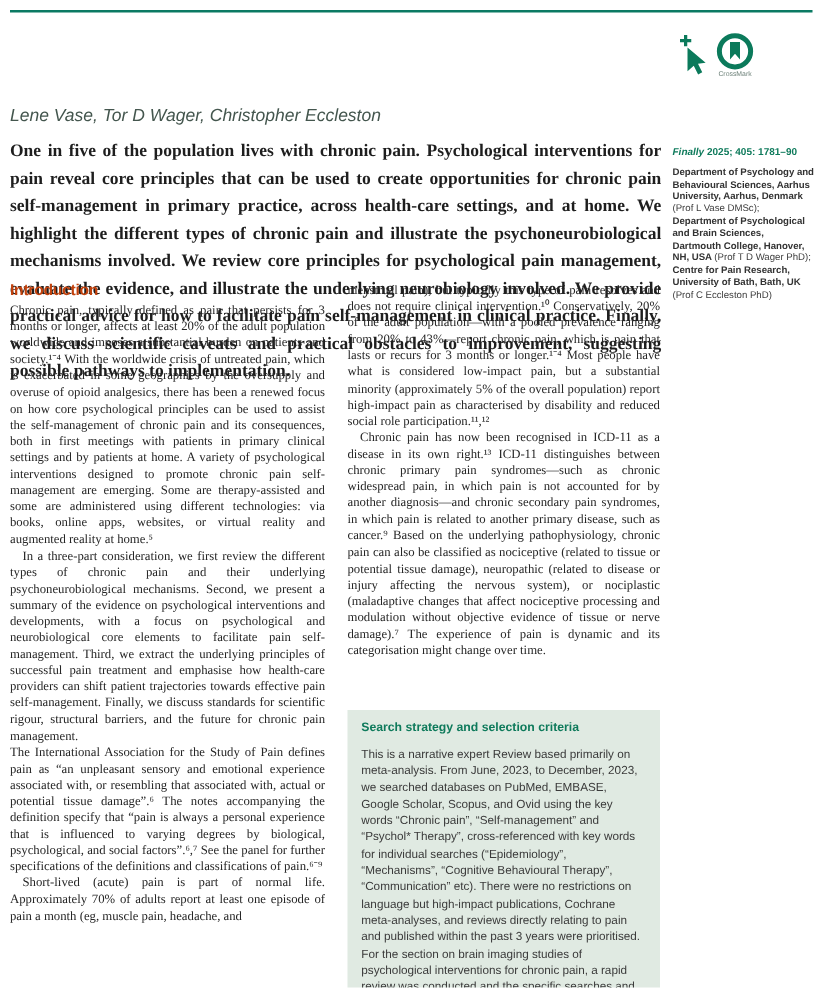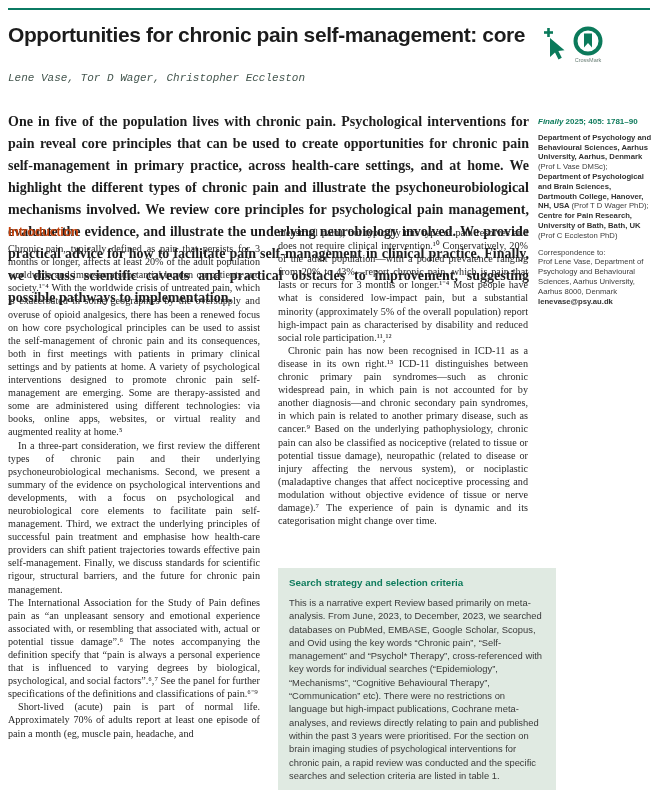--- a/index.html
+++ b/index.html
@@ -4,37 +4,37 @@
 <style>
   html,body{margin:0;padding:0;background:#fff;}
   .page{position:relative;width:658px;height:797px;background:#ffffff;overflow:hidden;
         font-family:"Liberation Serif","DejaVu Serif",serif;color:#222;}
 
   .top-rule{position:absolute;left:8px;right:8px;top:8px;height:2px;background:#0b7a63;}
 
   .title{position:absolute;left:8px;top:22px;width:540px;
          font-family:"Liberation Sans","DejaVu Sans",sans-serif;
          font-weight:bold;font-size:21px;line-height:26px;color:#1c1c1c;letter-spacing:-0.4px;}
-  .authors{position:absolute;left:8px;top:72px;
-           font-family:Liberation Mono, monospace;
-           font-style:italic;font-size:11px;color:#44564e;}
+  .authors{position:absolute;left:8px;top:84px;
+           font-family:Liberation Sans, sans-serif;
+           font-style:italic;font-size:14px;color:#44564e;}
 
   .abstract{position:absolute;left:8px;top:111px;width:521px;
             font-weight:bold;font-size:14px;line-height:22px;text-align:justify;color:#1e1e1e;}
 
   .col{position:absolute;top:226px;font-size:10.2px;line-height:13.1px;text-align:justify;color:#262626;}
   .col-left{left:8px;width:252px;height:566px;overflow:hidden;}
   .col-right{left:278px;width:250px;height:338px;overflow:hidden;}
   .col p{margin:0;font-family:Liberation Serif, serif;}
   .col p.indent{text-indent:10px;}
   h2.sec{font-family:"Liberation Sans","DejaVu Sans",sans-serif;
          font-size:12.5px;color:#c2410c;margin:0 0 3px 0;font-weight:bold;letter-spacing:-0.2px;}
   h2.sec.later{margin-top:9px;}
 
-  .panel{position:absolute;left:278px;top:568px;width:278px;height:222px;background:#e0eae2;
+  .panel{position:absolute;left:278px;top:568px;width:250px;height:222px;background:#e0eae2;
          box-sizing:border-box;padding:9px 11px;overflow:hidden;}
   .panel-title{font-family:"Liberation Sans","DejaVu Sans",sans-serif;
                font-size:9.8px;font-weight:bold;color:#0e7a5b;margin:0 0 8px 0;}
   .panel-body{font-family:"Liberation Sans","DejaVu Sans",sans-serif;
               font-size:9.4px;line-height:13.3px;color:#3a3a3a;margin:0;text-align:left;}
 
   .sidebar{position:absolute;left:538px;top:117px;width:114px;
            font-family:"Liberation Sans","DejaVu Sans",sans-serif;
            font-size:7.7px;line-height:9.8px;color:#3c3c3c;text-align:left;}
   .cite{color:#0e7a5b;font-weight:bold;font-size:8px;margin-bottom:6px;}
@@ -52,21 +52,20 @@
             font-size:5.5px;color:#6c8078;}
 </style>
 </head>
 <body>
 
 <div class="page">
 
   <div class="top-rule"></div>
 
   <div class="title">
-    <div>Opportunities for chronic pain self-management: core</div>
   </div>
 
   <div class="updates">
     <svg class="cursor-icon" width="24" height="34" viewBox="0 0 24 34">
       <rect x="0" y="3.2" width="9" height="2.6" fill="#0b7a5b"></rect>
       <rect x="3.2" y="0" width="2.6" height="9" fill="#0b7a5b"></rect>
       <path d="M6,10 L6,29 L11,24.5 L14.5,31.5 L17.8,29.8 L14.4,23 L20.5,22.2 Z" fill="#0b7a5b"></path>
     </svg>
     <svg class="cm-circle" width="32" height="32" viewBox="0 0 32 32">
       <circle cx="16" cy="15" r="12.5" fill="#ffffff" stroke="#0b7a5b" stroke-width="4"></circle>
@@ -95,20 +94,15 @@
   <div class="panel">
     <p class="panel-title">Search strategy and selection criteria</p>
     <p class="panel-body">This is a narrative expert Review based primarily on meta-analysis. From June, 2023, to December, 2023, we searched databases on PubMed, EMBASE, Google Scholar, Scopus, and Ovid using the key words “Chronic pain”, “Self-management” and “Psychol* Therapy”, cross-referenced with key words for individual searches (“Epidemiology”, “Mechanisms”, “Cognitive Behavioural Therapy”, “Communication” etc). There were no restrictions on language but high-impact publications, Cochrane meta-analyses, and reviews directly relating to pain and published within the past 3 years were prioritised. For the section on brain imaging studies of psychological interventions for chronic pain, a rapid review was conducted and the specific searches and selection criteria are listed in table 1.</p>
   </div>
 
   <div class="sidebar">
     <div class="cite"><span class="jrnl">Finally</span><span> 2025; 405: 1781–90</span></div>
     <div class="affil">
       <span class="b">Department of Psychology and Behavioural Sciences, Aarhus University, Aarhus, Denmark </span><span>(Prof L Vase DMSc); </span><span class="b">Department of Psychological and Brain Sciences, Dartmouth College, Hanover, NH, USA </span><span>(Prof T D Wager PhD); </span><span class="b">Centre for Pain Research, University of Bath, Bath, UK </span><span>(Prof C Eccleston PhD)</span>
     </div>
-    <div class="corr">
-      <div>Correspondence to:</div>
-      <div>Prof Lene Vase, Department of Psychology and Behavioural Sciences, Aarhus University, Aarhus 8000, Denmark</div>
-      <div class="email">lenevase@psy.au.dk</div>
-    </div>
   </div>
 
 </div>
 
 </body></html>

